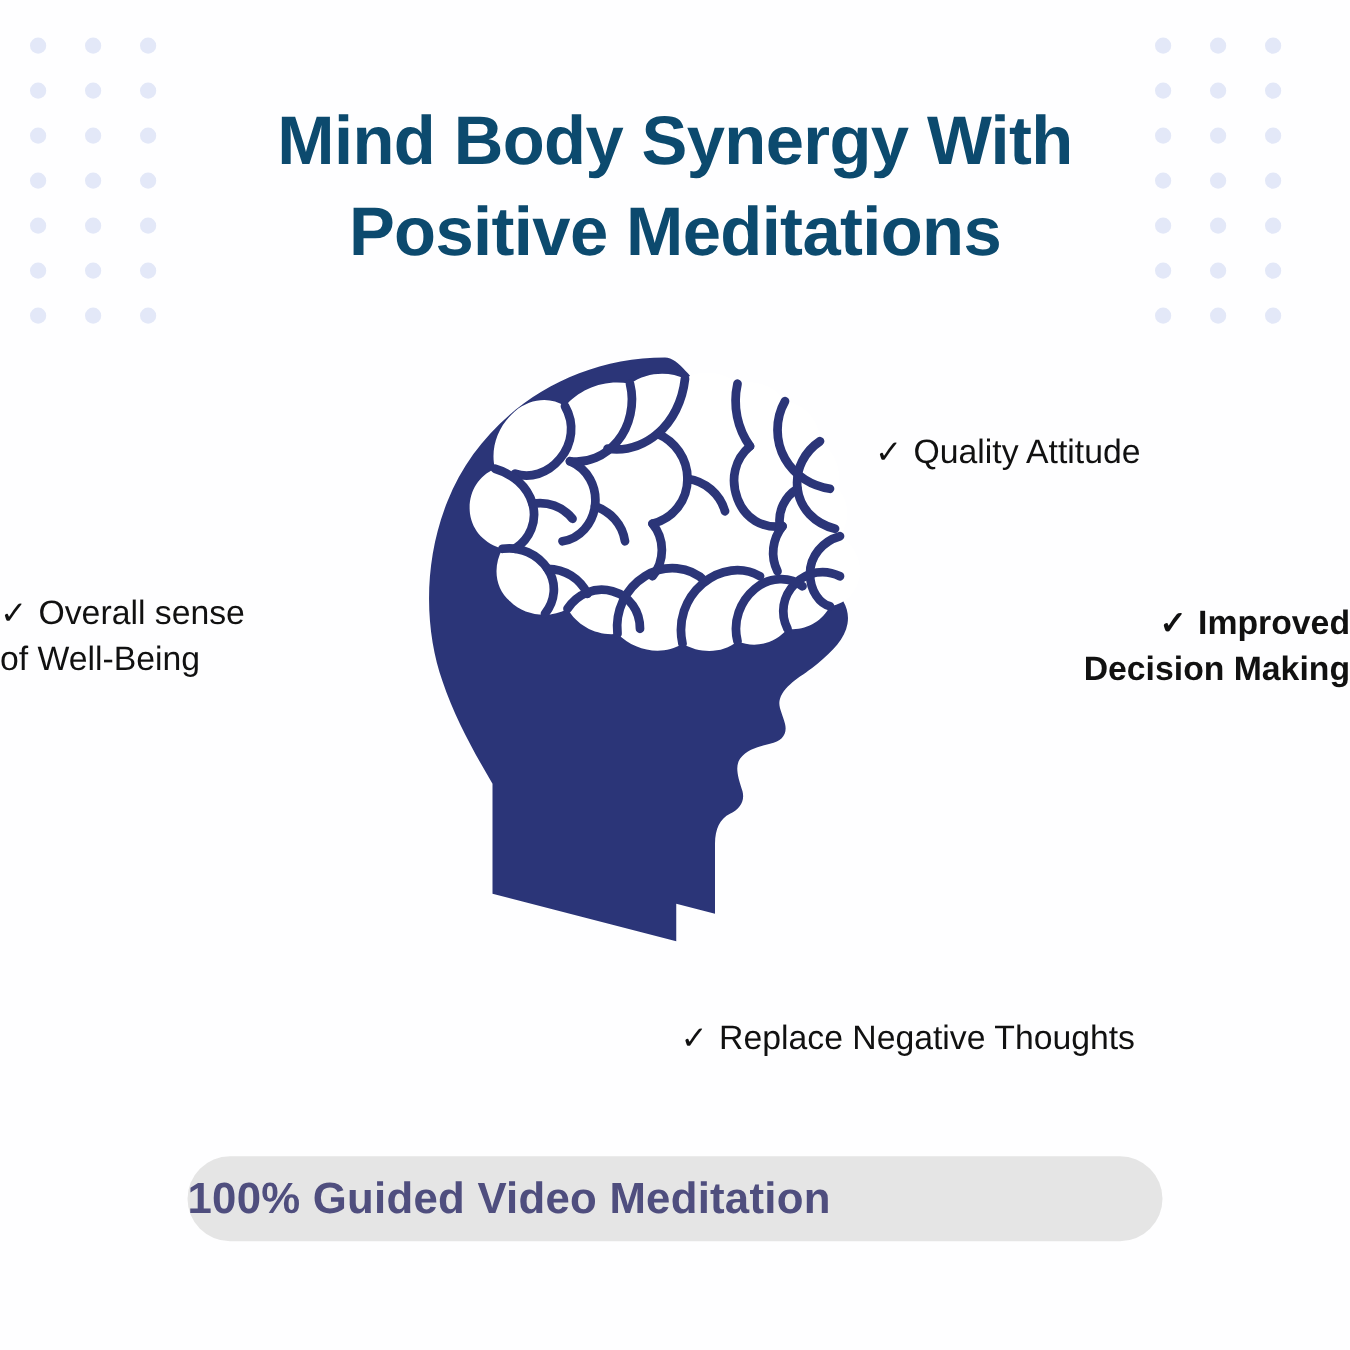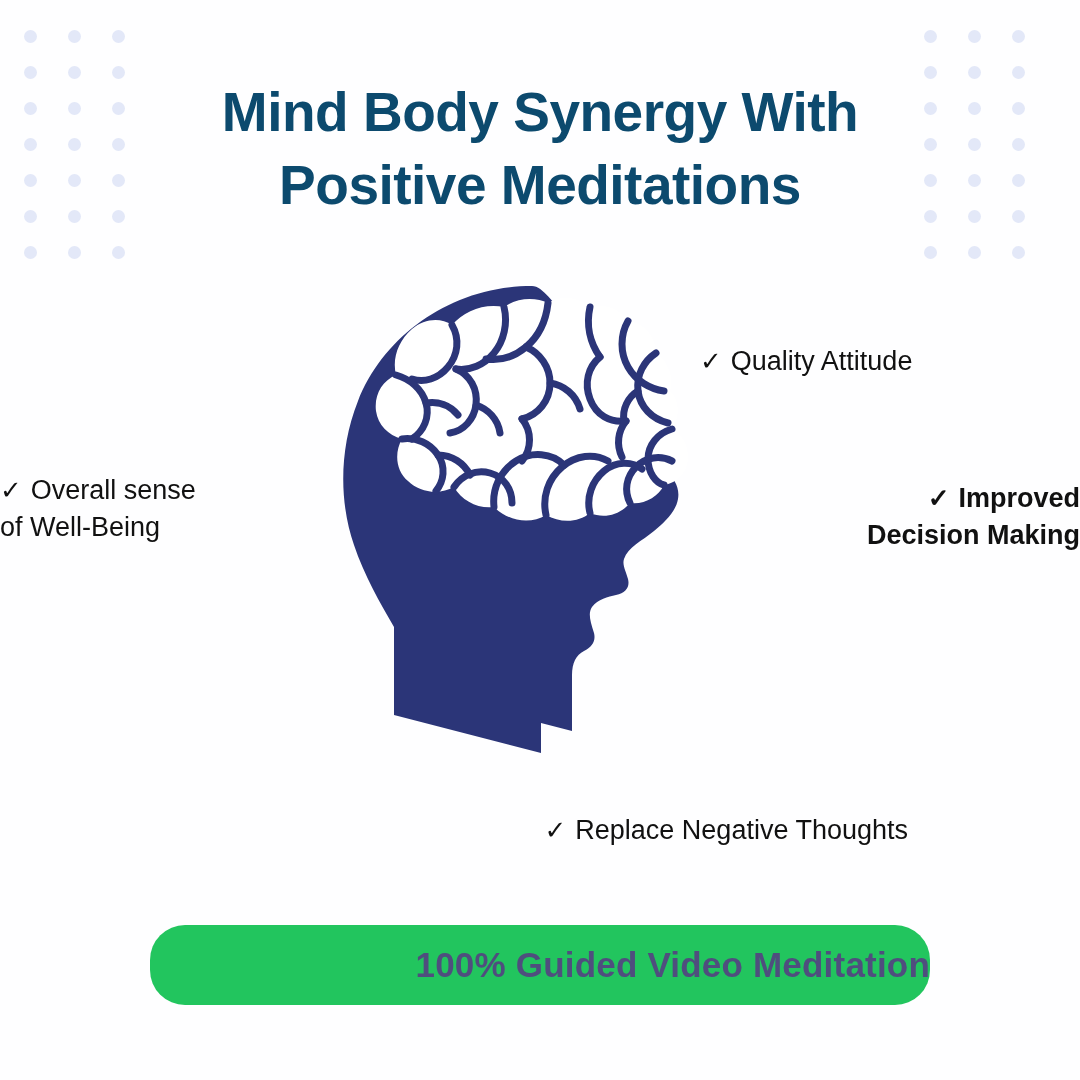--- a/index.html
+++ b/index.html
@@ -90,26 +90,26 @@
   .b-right-3 { left: 715px; top: 637px; width: 360px; text-align: left; }
 
   .b-bottom  { left: 0; top: 800px; width: 908px; text-align: right; margin-top: 12px; }
 
   
   .banner {
     position: absolute;
     left: 150px;
     top: 925px;
     width: 780px;
-    height: 80px;
+    height: 68px;
     border-radius: 35px;
-    background: #22c55e;
+    background: #e5e5e5;
     display: flex;
     align-items: center;
-    justify-content: flex-end;
+    justify-content: flex-start;
     z-index: 4;
   }
   .banner-text {
     color: #4f4e7e;
     font-size: 35px;
     font-weight: bold;
     letter-spacing: 0.2px;
   }
 </style>
 </head>

